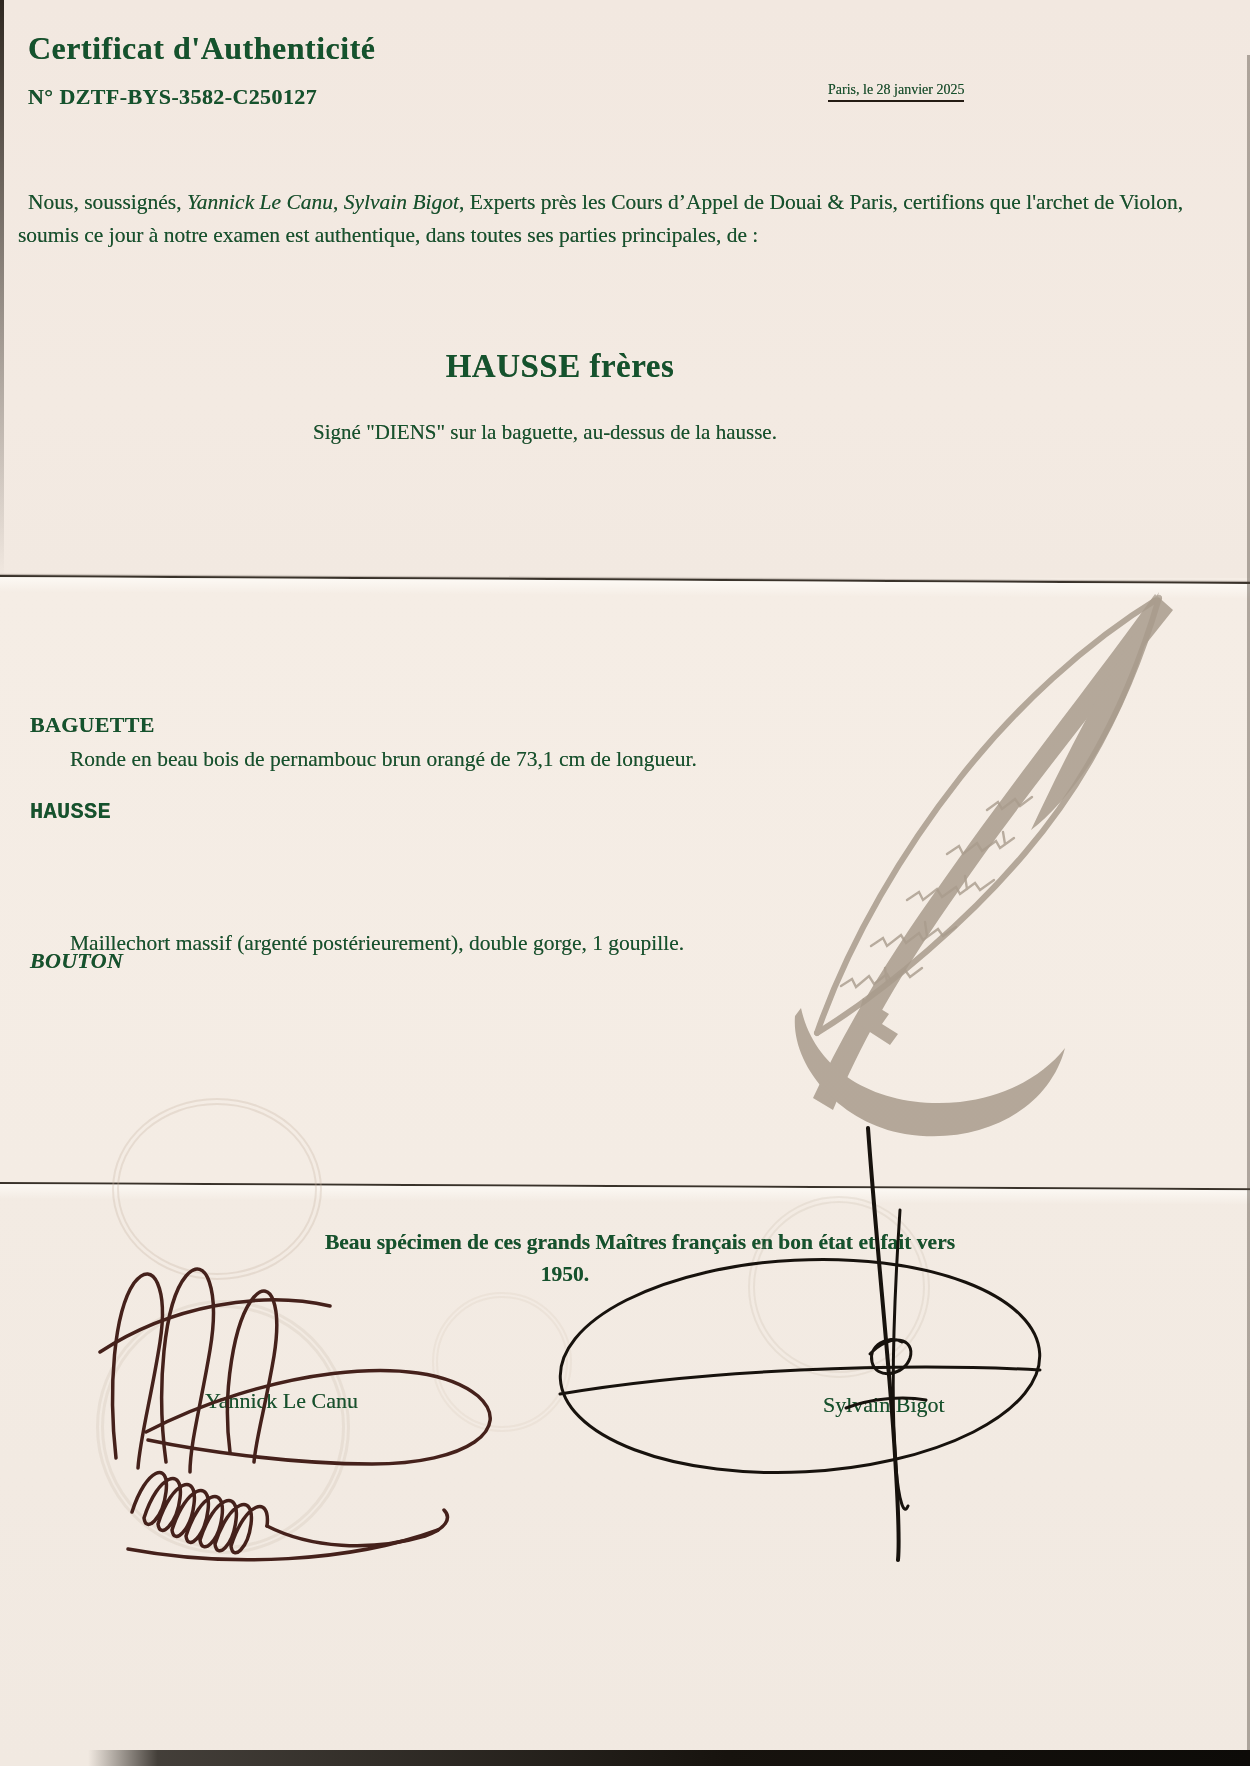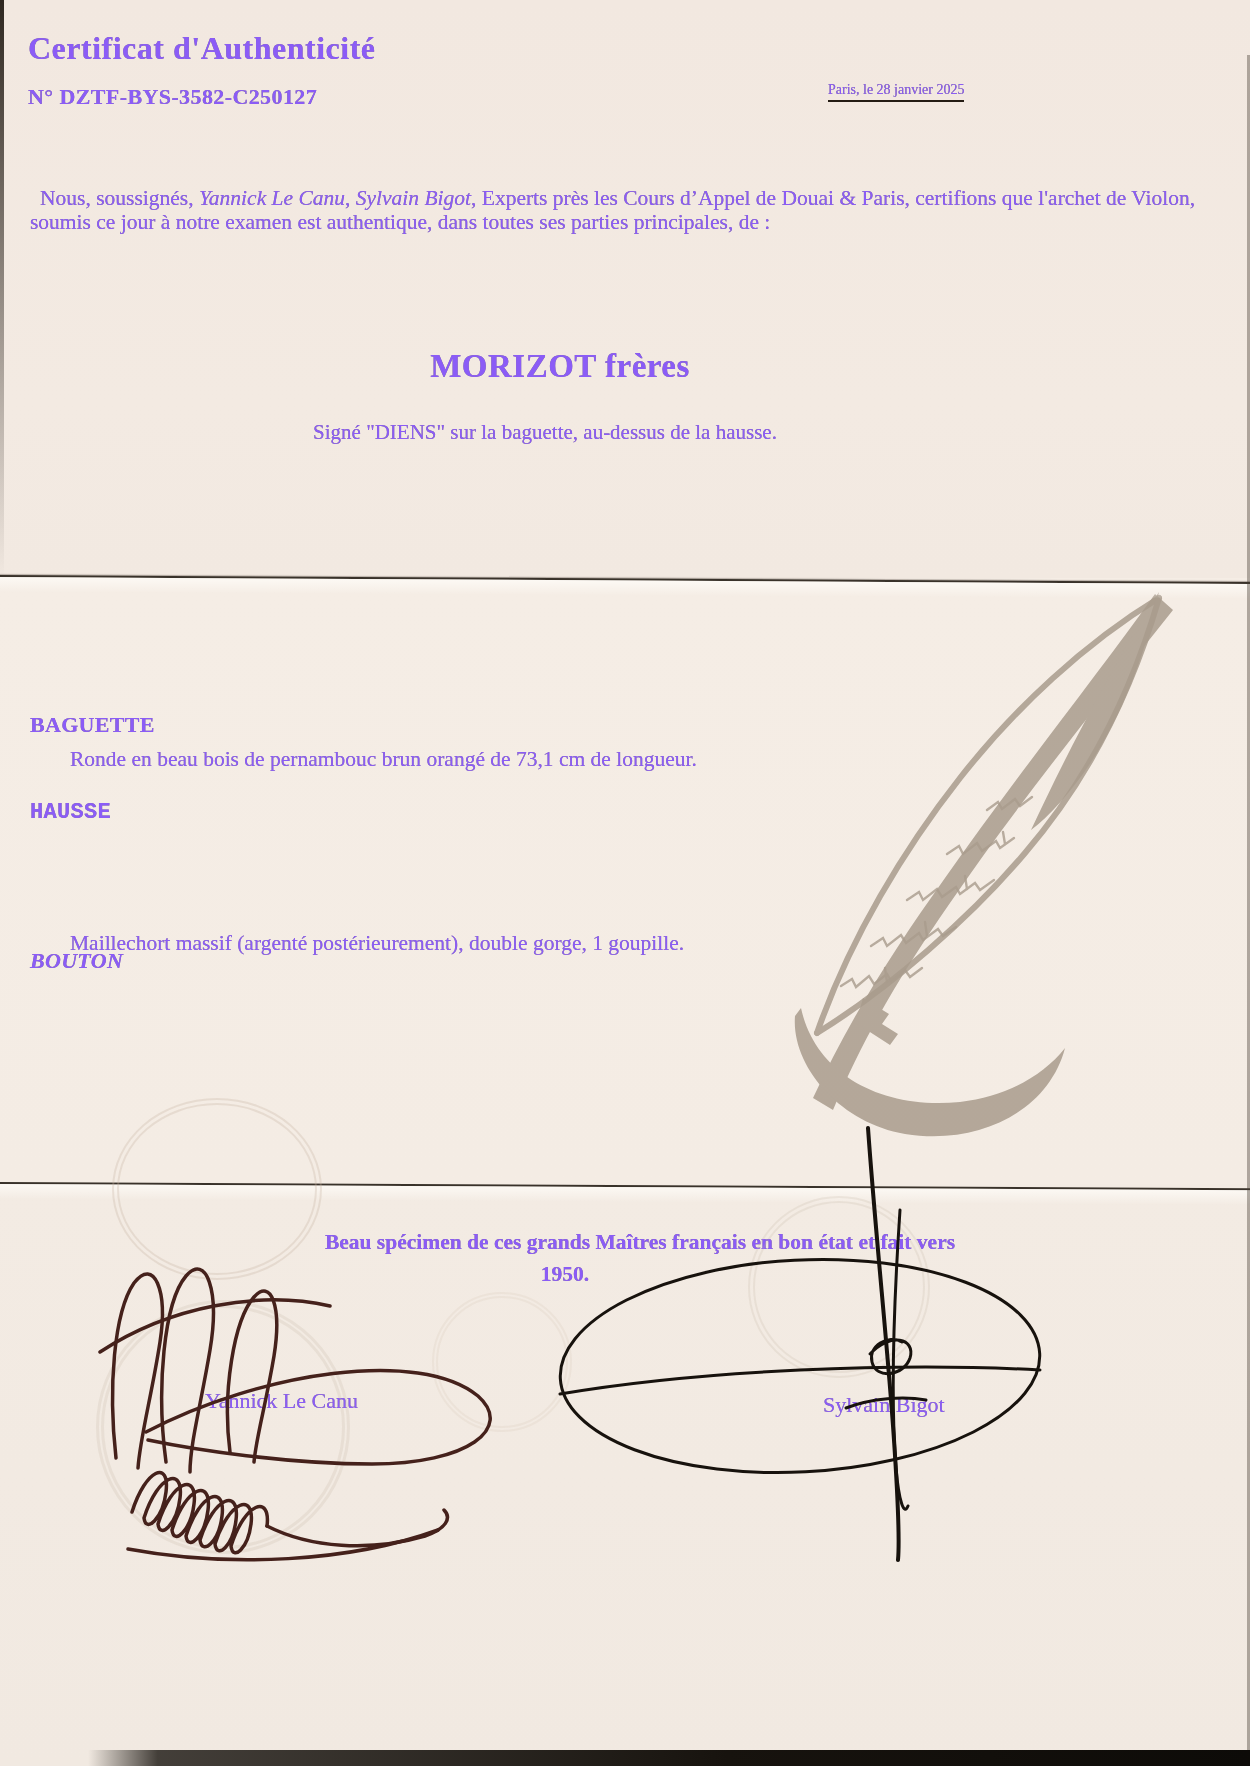--- a/index.html
+++ b/index.html
@@ -1,31 +1,31 @@
 <!DOCTYPE html>
 <html><head>
 <meta charset="utf-8">
 <style>
   html,body { margin:0; padding:0; background:#d8d0c8; }
   .page {
     position:relative; width:1250px; height:1766px; margin:0 auto;
     background:#f1e8e0; overflow:hidden;
-    font-family:"Liberation Serif", serif; color:#8b5cf6;
+    font-family:"Liberation Serif", serif; color:#14532d;
   }
   .abs { position:absolute; }
   .panel { position:absolute; left:0; width:1250px; }
   .panel-top { top:0; height:578px; background:linear-gradient(180deg,#f2e8e0 0%,#f3eae2 70%,#f2e9e1 100%); }
   .panel-mid { top:578px; height:606px; background:linear-gradient(180deg,#f5ede5 0%,#f4ece4 100%); }
   .panel-bot { top:1184px; height:582px; background:linear-gradient(180deg,#f3ebe3 0%,#f1e9e1 100%); }
 
   .txt { position:absolute; text-shadow:0 0 .5px rgba(40,30,20,.55); }
   .title { left:28px; top:30px; font-size:32px; font-weight:bold; letter-spacing:.5px; }
   .number { left:28px; top:84px; font-size:22px; font-weight:bold; letter-spacing:.4px;text-align:center; }
   .date { left:828px; top:82px; font-size:14px; border-bottom:2px solid #241b13; padding-bottom:2px; }
-  .intro { left:30px; top:186px; width:1192px; font-size:21.5px; line-height:24px; text-indent:10px; }
+  .intro { left:18px; top:186px; width:1192px; font-size:21.5px; line-height:33px; text-indent:10px; }
   .intro i { font-style:italic; }
   .maker { left:0; top:348px; width:1120px; text-align:center; font-size:33px; font-weight:bold; letter-spacing:.5px; }
   .sig-note { left:0; top:420px; width:1090px; text-align:center; font-size:21px; }
 
   .sec-h { position:absolute; left:30px; font-size:22px; font-weight:bold; letter-spacing:.3px; text-shadow:0 0 .5px rgba(40,30,20,.55); }
   .sec-b { position:absolute; left:30px; font-size:21.5px; line-height:30px; text-shadow:0 0 .4px rgba(40,30,20,.5);margin-left:40px; }
   .h-baguette { top:712px; } .b-baguette { top:744px; width:780px; }
   .h-hausse   { top:800px;font-family:Liberation Mono, monospace; } .b-hausse   { top:831px; width:748px; }
   .h-bouton   { top:948px;font-style:italic; } .b-bouton   { top:928px; width:780px; }
 
@@ -86,21 +86,21 @@
   </svg>
 
   <h1 class="txt title" style="margin:0">Certificat d'Authenticité</h1>
   <div class="txt number">N° DZTF-BYS-3582-C250127</div>
   <div class="txt date">Paris, le 28 janvier 2025</div>
 
   <p class="txt intro" style="margin:0">
     <span>Nous, soussignés, </span><i>Yannick Le Canu</i><span>, </span><i>Sylvain Bigot</i><span>, Experts près les Cours d’Appel de Douai &amp; Paris, certifions que l'archet de Violon, soumis ce jour à notre examen est authentique, dans toutes ses parties principales, de :</span>
   </p>
 
-  <div class="txt maker">MORIZOT frères</div>
+  <div class="txt maker">HAUSSE frères</div>
   <div class="txt sig-note">Signé "DIENS" sur la baguette, au-dessus de la hausse.</div>
 
   <div class="fold fold1" style="top:575px; transform:rotate(0.32deg);">
     <div class="fold-line"></div>
     <div class="fold-band"></div>
   </div>
   <div class="fold fold2" style="top:1182px; transform:rotate(0.28deg);">
     <div class="fold-line"></div>
     <div class="fold-band"></div>
   </div>

